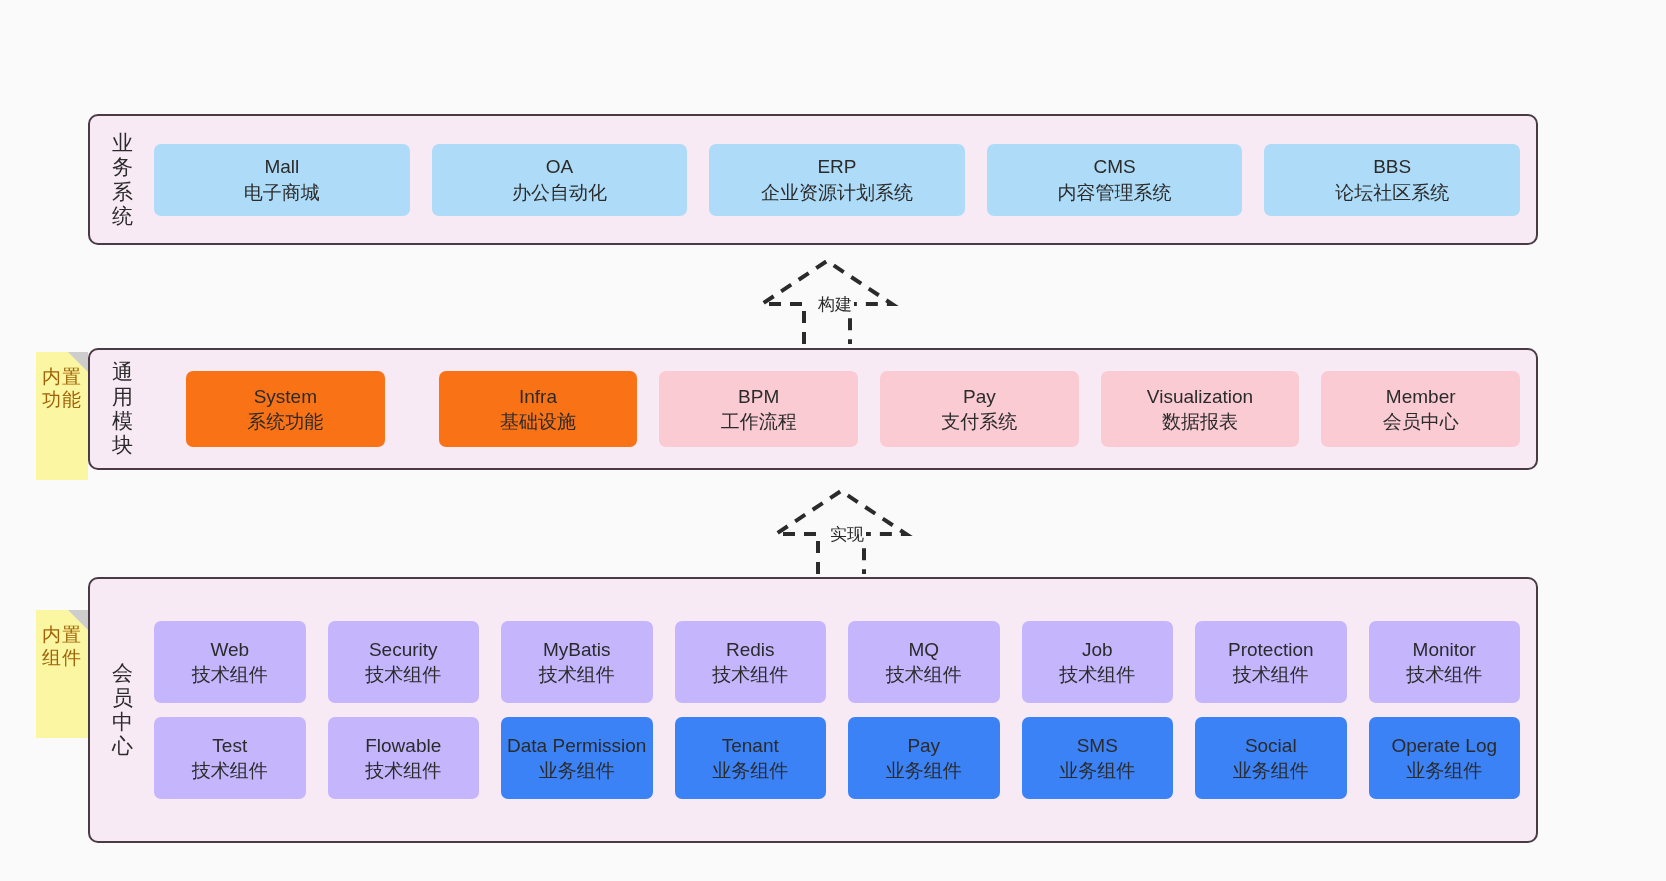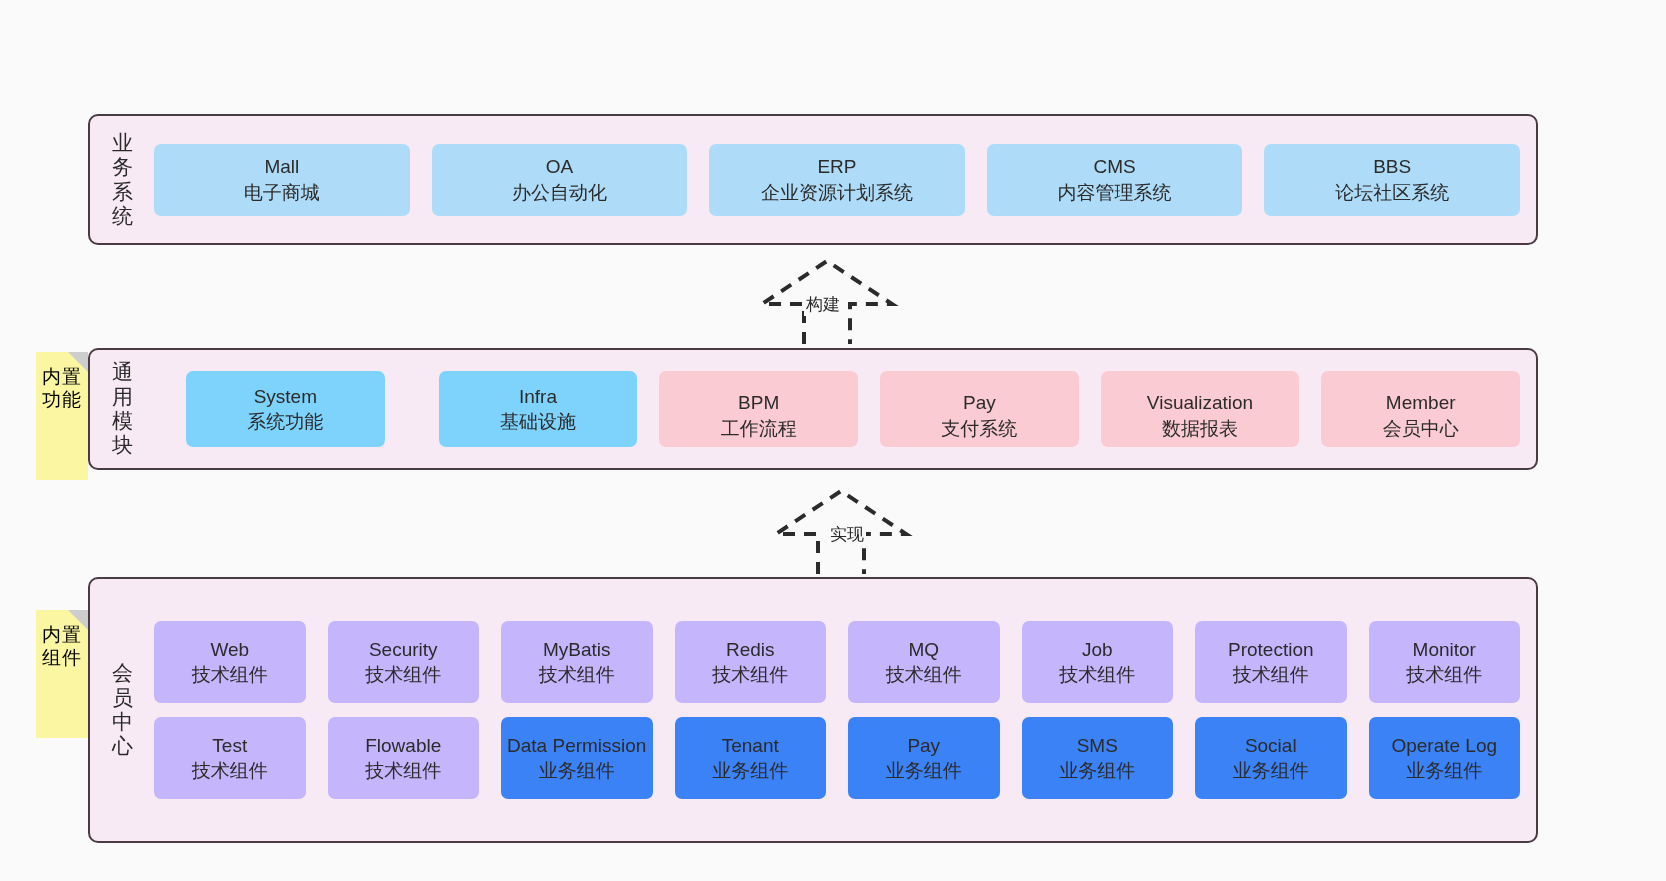--- a/index.html
+++ b/index.html
@@ -63,39 +63,39 @@
     line-height:1.34;
     color:#2B2B2B;
     box-sizing:border-box;
     padding:6px 4px;
   }
   .card .l1{display:block;}
   .card .l2{display:block;}
 
   
   .c-blue{background:#AEDCF8;}
-  .c-red{background:#7dd3fc;margin-left:32px;}
-  .c-pink{background:#FBCBD3;justify-content:flex-end;}
+  .c-red{background:#f97316;margin-left:32px;}
+  .c-pink{background:#FBCBD3;}
   .c-green{background:#c4b5fd;}
   .c-lgreen{background:#3b82f6;}
 
   
   #layer-business{left:88px;top:114px;width:1450px;height:131px;}
   #layer-common{left:88px;top:348px;width:1450px;height:122px;}
   #layer-framework{left:88px;top:577px;width:1450px;height:266px;}
   #layer-business .row{height:72px;}
   #layer-common .row{height:76px;}
   #layer-framework .row{height:82px;}
 
   
   .note{
     position:absolute;
     width:52px;
     background:#FAF6A2;
-    color:#000000;
+    color:#a16207;
     font-size:19px;
     line-height:1.2;
     letter-spacing:1px;
     text-align:center;
     padding:14px 0 10px 0;
     box-sizing:border-box;
     word-break:break-all;
   }
   .note .fold{
     position:absolute;
@@ -112,21 +112,21 @@
   .arrow svg{display:block;overflow:visible;}
   .arrow-label{
     position:absolute;
     font-size:17px;
     color:#2B2B2B;
     background:#FAFAFA;
     padding:0 2px;
     white-space:nowrap;
   }
   #arrow-build{left:752px;top:258px;width:150px;height:86px;}
-  #arrow-build .arrow-label{left:52px;top:35px;}
+  #arrow-build .arrow-label{left:64px;top:35px;}
   #arrow-impl{left:766px;top:488px;width:150px;height:86px;}
   #arrow-impl .arrow-label{left:62px;top:35px;}
 </style>
 </head>
 <body>
 
 <div class="canvas">
 
   <div class="layer" id="layer-business">
     <div class="layer-title">业务系统</div>

